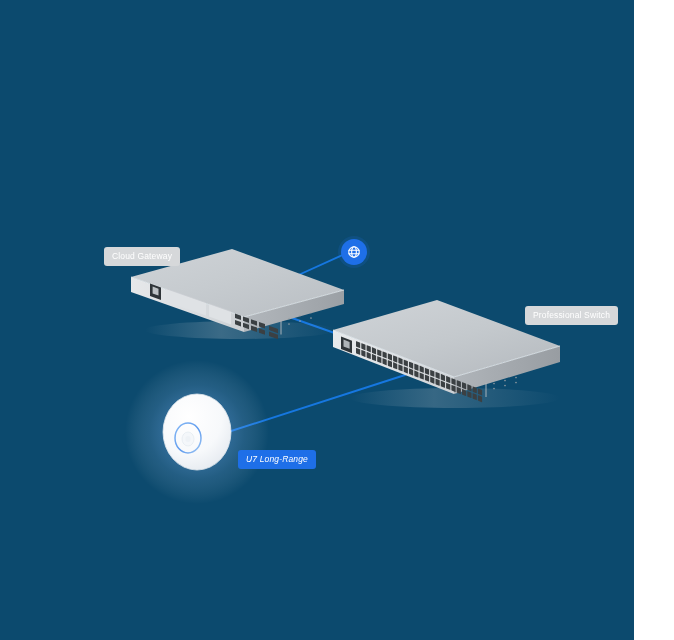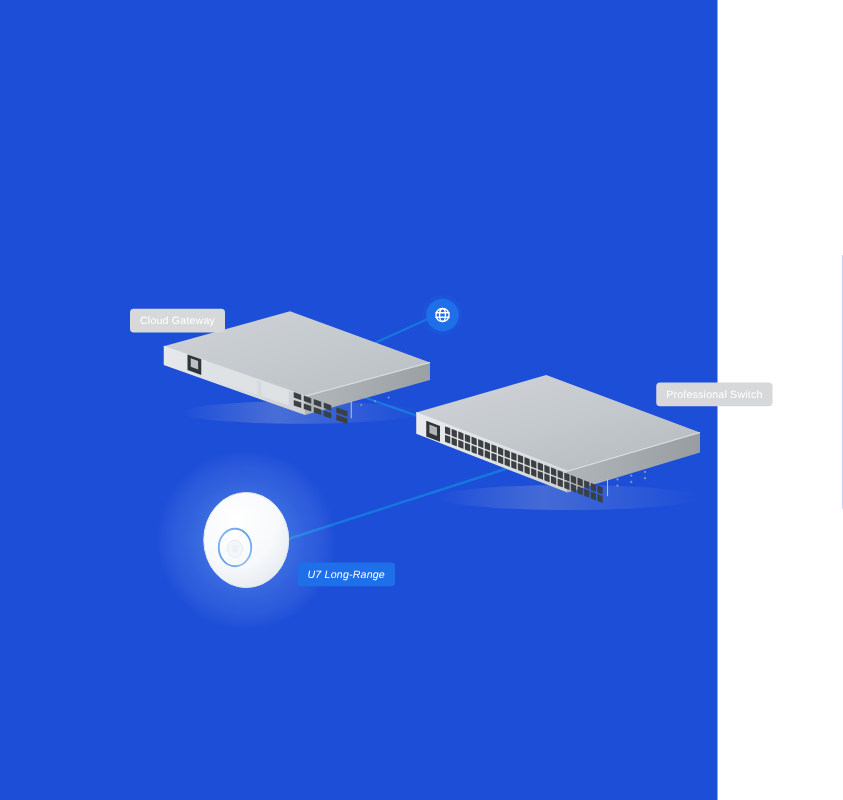--- a/index.html
+++ b/index.html
@@ -11,23 +11,23 @@
   body {
     width: 674px;
     height: 640px;
     font-family: "Liberation Sans", sans-serif;
     overflow: hidden;
     position: relative;
   }
   #stage {
     position: absolute;
     left: 0; top: 0;
-    width: 574px;
+    width: 634px;
     height: 640px;
-    background: #1d4ed8;
+    background: #0c4a6e;
   }
   #svg-scene {
     position: absolute;
     left: 0; top: 0;
     width: 674px;
     height: 640px;
   }
   
   .label {
     position: absolute;

